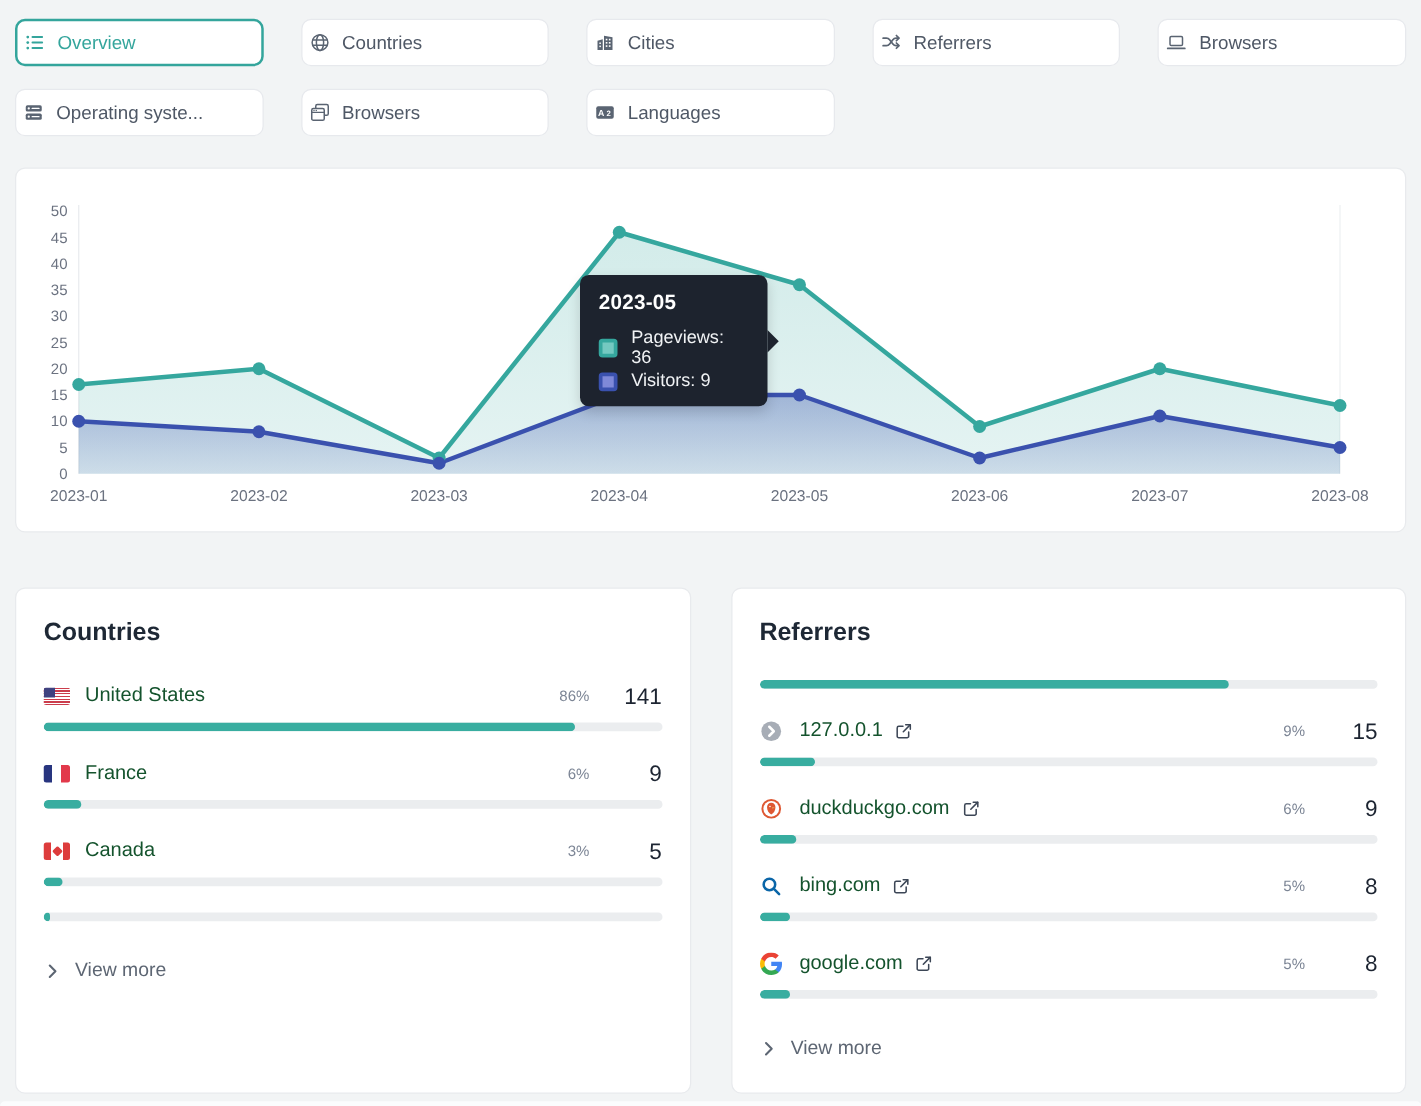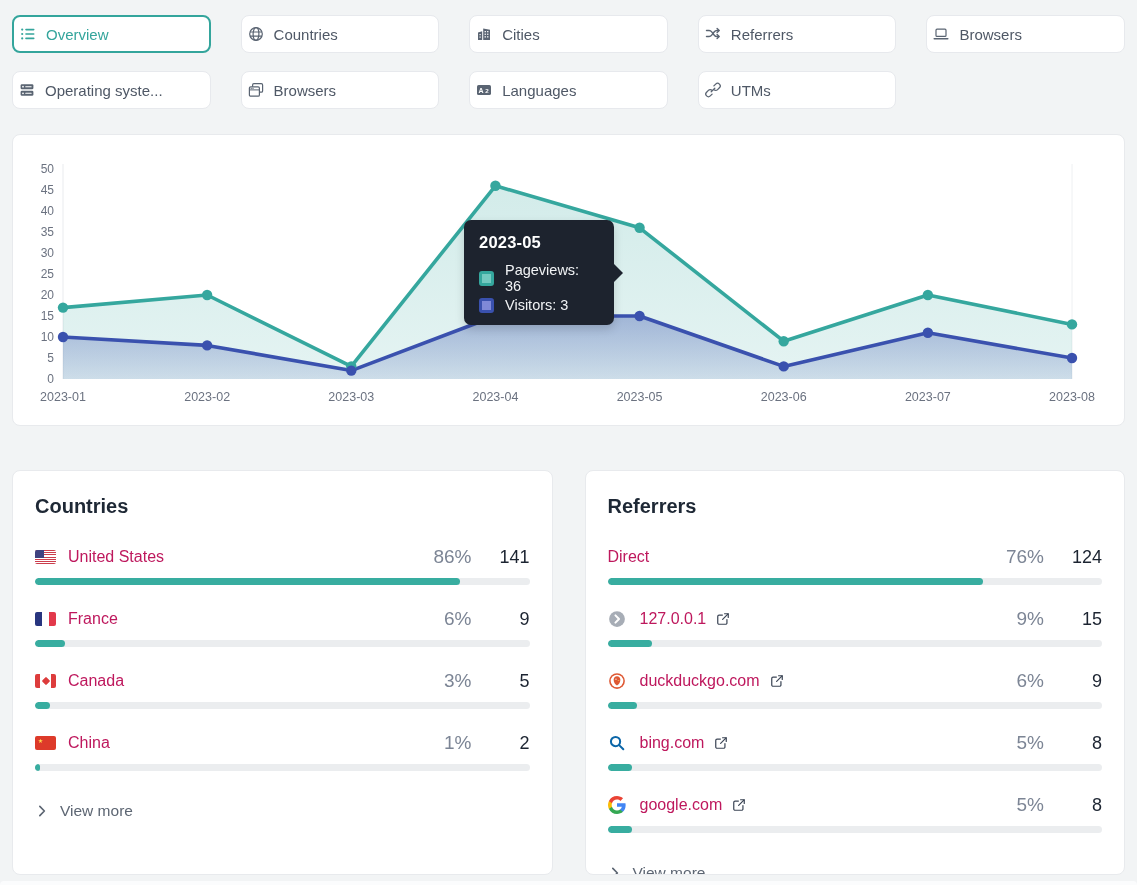--- a/index.html
+++ b/index.html
@@ -47,24 +47,24 @@
   .tt-chip { width:15px; height:15px; border-radius:3px; flex:none; }
   
   .cards { margin:44px 12px 0; display:grid; grid-template-columns:1fr 1fr; gap:32px; }
   .card {
     height:405px; background:#fff; border:1px solid #e8eaed; border-radius:8px;
     padding:22px 22px 0; overflow:hidden;
   }
   .card-title { font-size:20px; font-weight:600; color:#1e2835; margin:2px 0 26px; }
   .row { margin-bottom:21px; }
   .row-top { display:flex; align-items:center; gap:12px; height:26px; }
-  .row-label { font-size:16px; color:#be185d; margin-right:auto; }
+  .row-label { font-size:16px; color:#14532d; margin-right:auto; }
   .row-ext { width:14px; height:14px; color:#3c4656; display:inline-flex; margin-left:-2px; margin-right:auto; cursor:pointer; }
   .row-label.linked { margin-right:0; cursor:pointer; }
-  .row-pct { font-size:19px; color:#7c8595; }
+  .row-pct { font-size:12px; color:#7c8595; }
   .row-count { font-size:18px; font-weight:500; color:#1c2431; min-width:36px; text-align:right; margin-left:10px; }
   .bar { height:7px; background:#ebedef; border-radius:4px; margin-top:8px; overflow:hidden; }
   .bar-fill { height:100%; background:#38ada0; border-radius:4px; }
   .row-icon { width:20px; height:18px; display:inline-flex; align-items:center; flex:none; }
   .row-icon svg { width:18px; height:18px; }
   .flag { width:21px; height:14px; border-radius:2px; position:relative; overflow:hidden; flex:none; display:inline-block; }
   .flag-us { background:repeating-linear-gradient(180deg,#cb3d4c 0 1.1px,#fff 1.1px 2.2px); }
   .flag-us::after { content:""; position:absolute; left:0; top:0; width:9px; height:7.5px; background:#3f4280; }
   .flag-fr { background:linear-gradient(90deg,#28357f 0 33.3%,#fff 33.3% 66.6%,#e2394b 66.6%); }
   .flag-it { background:linear-gradient(90deg,#31995c 0 33.3%,#fff 33.3% 66.6%,#dd3c47 66.6%); }
@@ -176,30 +176,20 @@
     </button>
     <button class="nav-btn">
       <span class="nicon">
         <svg viewBox="0 0 16 16">
           <rect x="1" y="3" width="14" height="10" rx="1.6" fill="currentColor"></rect>
           <text x="5" y="10.6" font-size="7" font-weight="700" text-anchor="middle" fill="#fff">A</text>
           <text x="11" y="10.6" font-size="6.2" font-weight="700" text-anchor="middle" fill="#fff">2</text>
         </svg>
       </span>
       <span>Languages</span>
-    </button>
-    <button class="nav-btn">
-      <span class="nicon">
-        <svg viewBox="0 0 16 16" fill="none" stroke="currentColor" stroke-width="1.3" stroke-linecap="round">
-          <path d="M6.2 9.8l3.6-3.6"></path>
-          <path d="M8.9 3.9l1.8-1.8a2.6 2.6 0 0 1 3.7 3.7l-1.8 1.8a2.6 2.6 0 0 1-3.7 0"></path>
-          <path d="M7.1 12.1l-1.8 1.8a2.6 2.6 0 0 1-3.7-3.7l1.8-1.8a2.6 2.6 0 0 1 3.7 0"></path>
-        </svg>
-      </span>
-      <span>UTMs</span>
     </button>
   </div>
 
 <div class="chart-card">
   <svg class="chart" viewBox="0 0 1111 290" preserveAspectRatio="none" id="chartSvg">
       <defs>
         <linearGradient id="tealGrad" x1="0" y1="0" x2="0" y2="1">
           <stop offset="0%" stop-color="rgba(53,167,158,0.22)"></stop>
           <stop offset="100%" stop-color="rgba(53,167,158,0.13)"></stop>
         </linearGradient>
@@ -262,21 +252,21 @@
     </svg>
   <div class="tt">
     <div class="tt-title">2023-05</div>
     <div id="ttItems">
         <div class="tt-item">
           <span class="tt-chip" style="border: 3px solid rgb(53, 167, 158); background: rgb(116, 201, 193);"></span>
           <span>Pageviews: 36</span>
         </div>
         <div class="tt-item">
           <span class="tt-chip" style="border: 3px solid rgb(58, 81, 174); background: rgb(127, 137, 216);"></span>
-          <span>Visitors: 3</span>
+          <span>Visitors: 9</span>
         </div>
       </div>
   </div>
 </div>
 
 <div class="cards">
   <div class="card">
     <div class="card-title">Countries</div>
     <div id="countriesRows">
         <div class="row">
@@ -306,49 +296,38 @@
             <span class="flag flag-ca"></span>
             <span class="row-label">Canada</span>
             <span class="row-pct">3%</span>
             <span class="row-count">5</span>
           </div>
           <div class="bar">
             <div class="bar-fill" style="width: 3%;"></div>
           </div>
         </div>
         <div class="row">
-          <div class="row-top">
-            <span class="flag flag-cn"></span>
-            <span class="row-label">China</span>
-            <span class="row-pct">1%</span>
-            <span class="row-count">2</span>
-          </div>
           <div class="bar">
             <div class="bar-fill" style="width: 1%;"></div>
           </div>
         </div>
       </div>
     <div class="view-more">
       <span class="vicon">
           <svg viewBox="0 0 16 16" fill="none" stroke="currentColor" stroke-width="1.9" stroke-linecap="round" stroke-linejoin="round">
             <path d="M5.5 2.8l5.2 5.2-5.2 5.2"></path>
           </svg>
         </span>
       <span>View more</span>
     </div>
   </div>
   <div class="card">
     <div class="card-title">Referrers</div>
     <div id="referrersRows">
         <div class="row">
-          <div class="row-top">
-            <span class="row-label">Direct</span>
-            <span class="row-pct">76%</span>
-            <span class="row-count">124</span>
-          </div>
           <div class="bar">
             <div class="bar-fill" style="width: 76%;"></div>
           </div>
         </div>
         <div class="row">
           <div class="row-top">
             <span class="row-icon">
               <svg viewBox="0 0 16 16">
                 <circle cx="8" cy="8" r="7" fill="#a7adb6"></circle>
                 <path d="M6.6 4.8L9.8 8l-3.2 3.2" fill="none" stroke="#fff" stroke-width="1.8" stroke-linecap="round" stroke-linejoin="round"></path>

